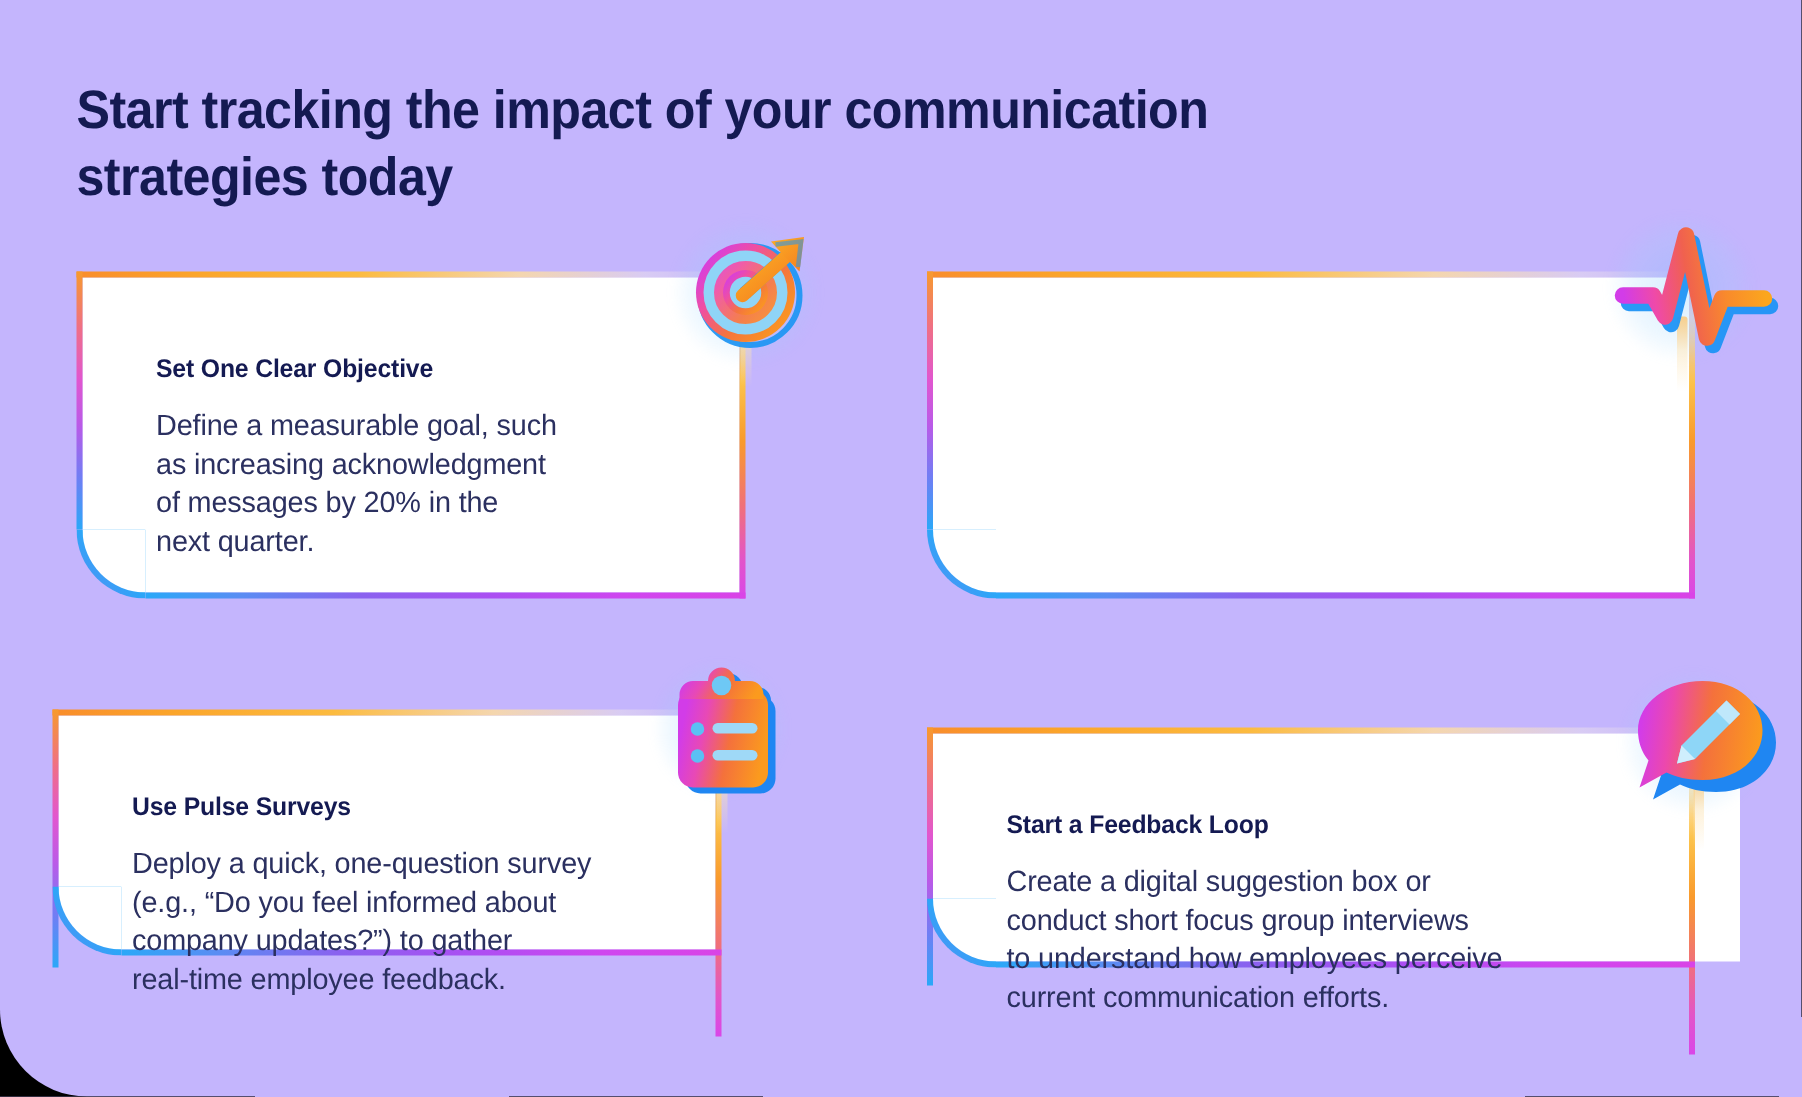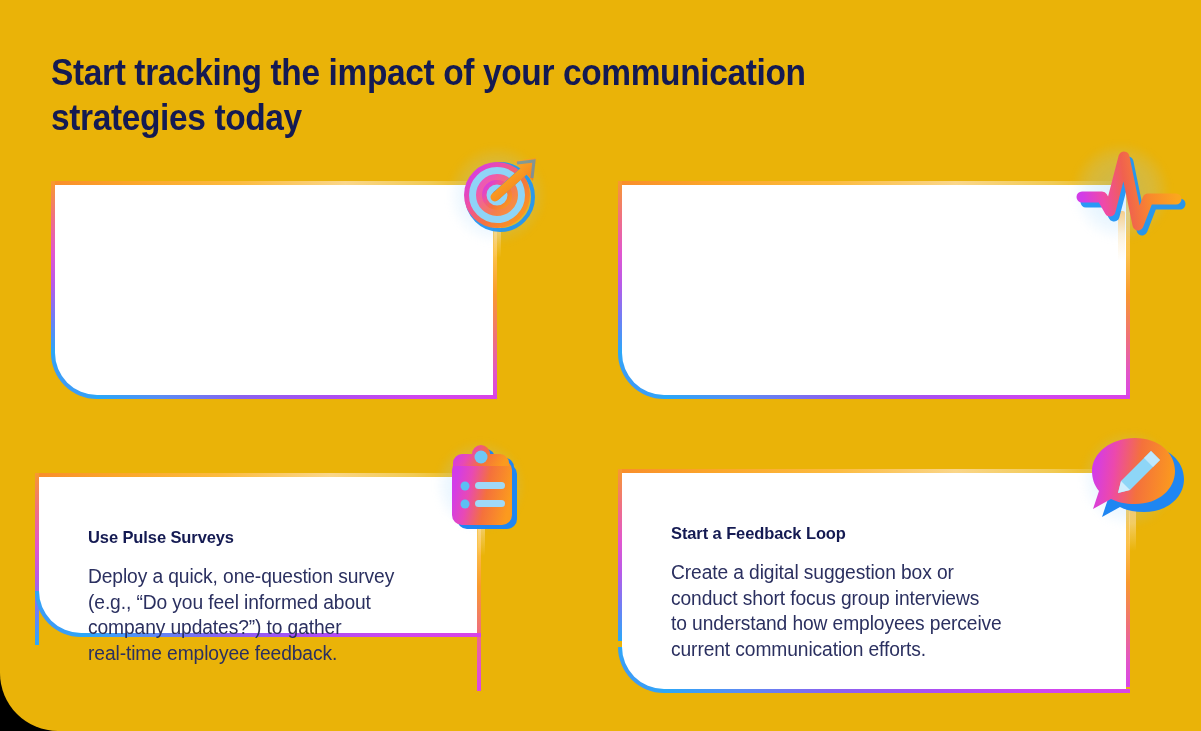--- a/index.html
+++ b/index.html
@@ -1,20 +1,20 @@
 <!DOCTYPE html>
 <html><head>
 <meta charset="utf-8">
 <style>
   html,body{margin:0;padding:0;background:#000;}
   body{width:1201px;height:731px;overflow:hidden;
        font-family:"Liberation Sans","DejaVu Sans",sans-serif;}
 
   #page{
-    position:relative;width:1201px;height:731px;background:#eab308;
+    position:relative;width:1201px;height:731px;background:#c4b5fd;
     border-radius:0 0 0 58px;overflow:hidden;
   }
 
   
   #title{
     position:absolute;left:51px;top:26px;width:960px;
     font-size:36px;font-weight:700;line-height:1.26;
     letter-spacing:-0.4px;color:#141a52;
     transform:scaleX(0.93);transform-origin:left top;
     white-space:pre-line;
@@ -110,20 +110,27 @@
 strategies today</h1>
 
   <div class="card" style="left:51px;top:181px;width:446px;height:218px;">
     <div class="card-frame">
       <div class="inner"></div>
       <div class="edge edge-top" style="width:446px;"></div>
       <div class="edge edge-right" style="height:218px;left:442px;"></div>
       <div class="edge edge-bottom" style="width:400px;bottom:0;left:46px;"></div>
       <div class="edge edge-left" style="height:172px;top:0;"></div>
       <div class="edge-corner"></div>
+    </div>
+    <div class="card-body" style="left:53px;top:55px;width:360px;">
+      <div class="card-title">Set One Clear Objective</div>
+      <div class="card-text">Define a measurable goal, such
+as increasing acknowledgment
+of messages by 20% in the
+next quarter.</div>
     </div>
     <div class="icon-wrap" style="left:391px;top:-39px;">
       <div class="icon-glow"></div>
       <div class="icon-stick"></div>
       <svg class="icon-svg" width="100" height="100" viewBox="0 0 100 100">
         <defs>
           <linearGradient id="g-ring" x1="8%" y1="14%" x2="92%" y2="86%">
             <stop offset="0%" stop-color="#d33ce8"></stop>
             <stop offset="30%" stop-color="#ef4fa2"></stop>
             <stop offset="62%" stop-color="#f4743f"></stop>
@@ -210,21 +217,21 @@
         <path d="M30 22 h10 a9 9 0 0 1 18 0 h10 a9 9 0 0 1 9 9 v3 h-56 v-3 a9 9 0 0 1 9 -9 z" fill="url(#g-clip)"></path>
         <circle cx="49" cy="25" r="6.5" fill="#6ec8f5"></circle>
         <circle cx="33" cy="54" r="4.5" fill="#5bc0f4"></circle>
         <rect x="43" y="50" width="30" height="7" rx="3.5" fill="#9fd9f7"></rect>
         <circle cx="33" cy="72" r="4.5" fill="#5bc0f4"></circle>
         <rect x="43" y="68" width="30" height="7" rx="3.5" fill="#9fd9f7"></rect>
       </svg>
     </div>
   </div>
 
-  <div class="card" style="left:618px;top:469px;width:512px;height:224px;">
+  <div class="card" style="left:618px;top:485px;width:512px;height:160px;padding-left:34px;">
     <div class="card-frame">
       <div class="inner"></div>
       <div class="edge edge-top" style="width:512px;"></div>
       <div class="edge edge-right" style="height:218px;left:508px;"></div>
       <div class="edge edge-bottom" style="width:466px;bottom:0;left:46px;"></div>
       <div class="edge edge-left" style="height:172px;top:0;"></div>
       <div class="edge-corner"></div>
     </div>
     <div class="card-body" style="left:53px;top:55px;width:440px;">
       <div class="card-title">Start a Feedback Loop</div>

